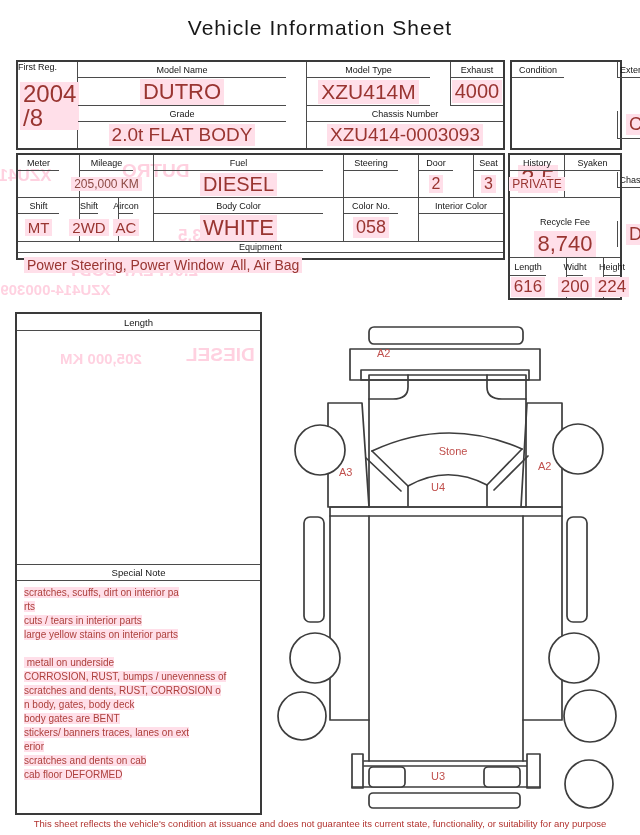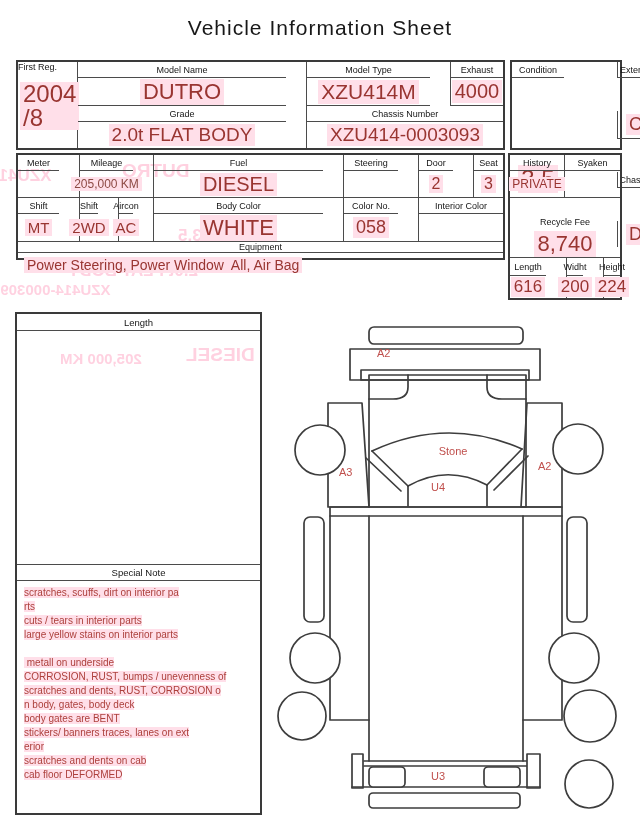--- a/index.html
+++ b/index.html
@@ -290,13 +290,14 @@
       </g>
       <text x="102" y="42" class="dlabel">A2</text>
       <text x="178" y="140" class="dlabel" text-anchor="middle">Stone</text>
       <text x="64" y="161" class="dlabel">A3</text>
       <text x="263" y="155" class="dlabel">A2</text>
       <text x="163" y="176" class="dlabel" text-anchor="middle">U4</text>
       <text x="163" y="465" class="dlabel" text-anchor="middle">U3</text>
     </svg>
   </div>
 
+  <div class="disc">This sheet reflects the vehicle's condition at issuance and does not guarantee its current state, functionality, or suitability for any purpose</div>
 </div>
 
 </body></html>

